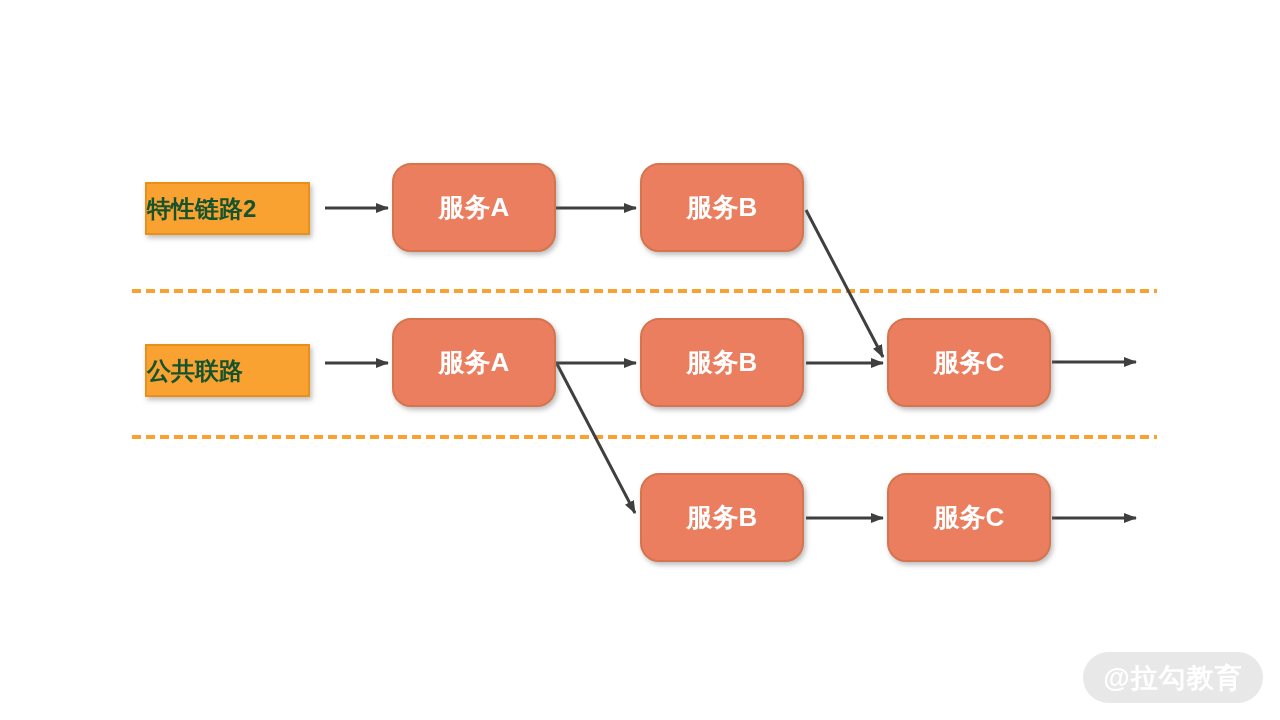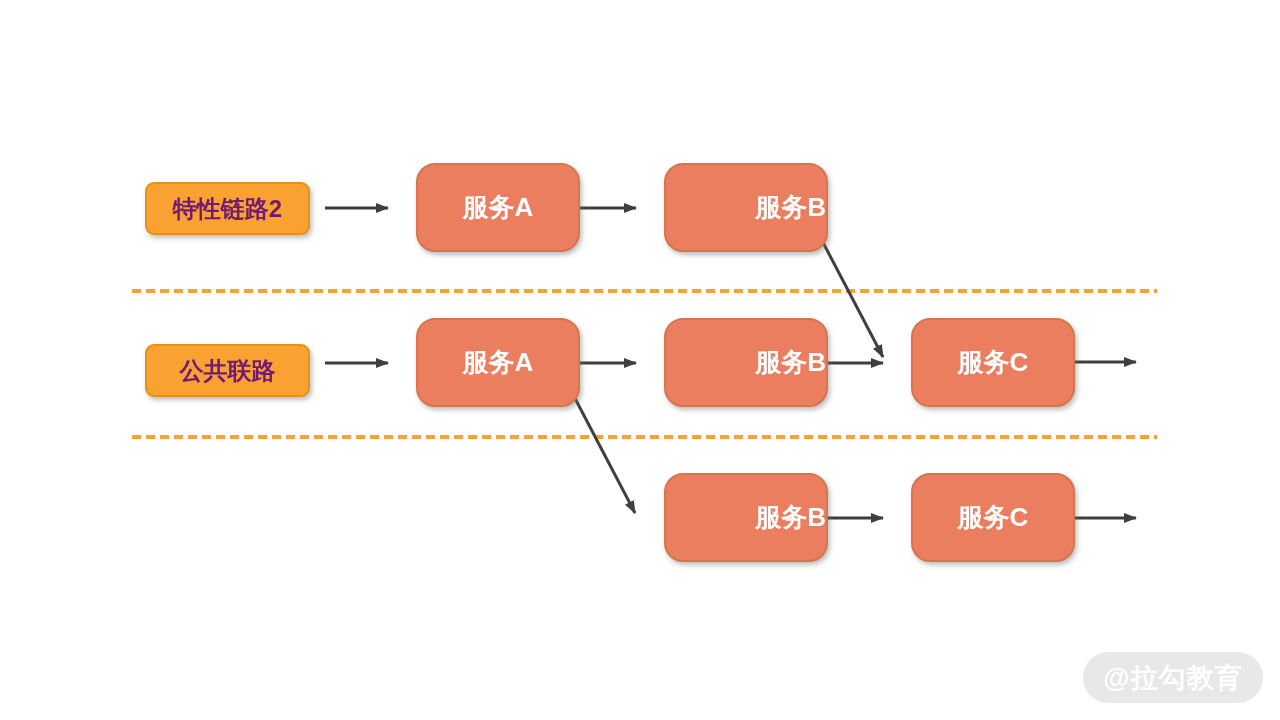--- a/index.html
+++ b/index.html
@@ -15,45 +15,44 @@
   .edge  { stroke: var(--arrow, #3f3f3f); stroke-width: 3; fill: none; }
   .ah    { fill: var(--arrow, #3f3f3f); }
   .dash  { stroke: var(--divider, #f9a231); stroke-width: 4; stroke-dasharray: 9 5; fill: none; }
 
   .chain-label {
     position: absolute;
     width: 165px; height: 53px;
     box-sizing: border-box;
     background: var(--label-fill, #f9a231);
     border: 2px solid var(--label-border, #e89118);
-    border-radius: 9px;
-    display: flex; align-items: center; justify-content: center;
-    color: #701a75;
+    border-radius: 0;
+    display: flex; align-items: center; justify-content: flex-start;
+    color: #14532d;
     font-size: 24px; font-weight: bold;
     box-shadow: 2px 3px 5px rgba(110,110,110,0.45);
   }
   .service-node {
     position: absolute;
     width: 164px; height: 89px;
     box-sizing: border-box;
     background: var(--service-fill, #ec7e60);
     border: 2px solid var(--service-border, #d4754e);
     border-radius: 19px;
     display: flex; align-items: center; justify-content: center;
     color: #ffffff;
     font-size: 26px; font-weight: bold;
     box-shadow: 2px 3px 5px rgba(110,110,110,0.45);
-    margin-left: 24px;
   }
   
   .row-top    { top: 163px; }
   .row-mid    { top: 318px; }
   .row-bottom { top: 473px; }
   .col-a { left: 392px; }
-  .col-b { left: 640px; justify-content: flex-end; }
+  .col-b { left: 640px; }
   .col-c { left: 887px; }
   .label-x { left: 145px; }
   .label-top    { top: 182px; }
   .label-mid    { top: 344px; }
   .label-bottom { top: 492px; }
 
   .watermark {
     position: absolute;
     left: 1083px; top: 652px;
     width: 180px; height: 51px;

